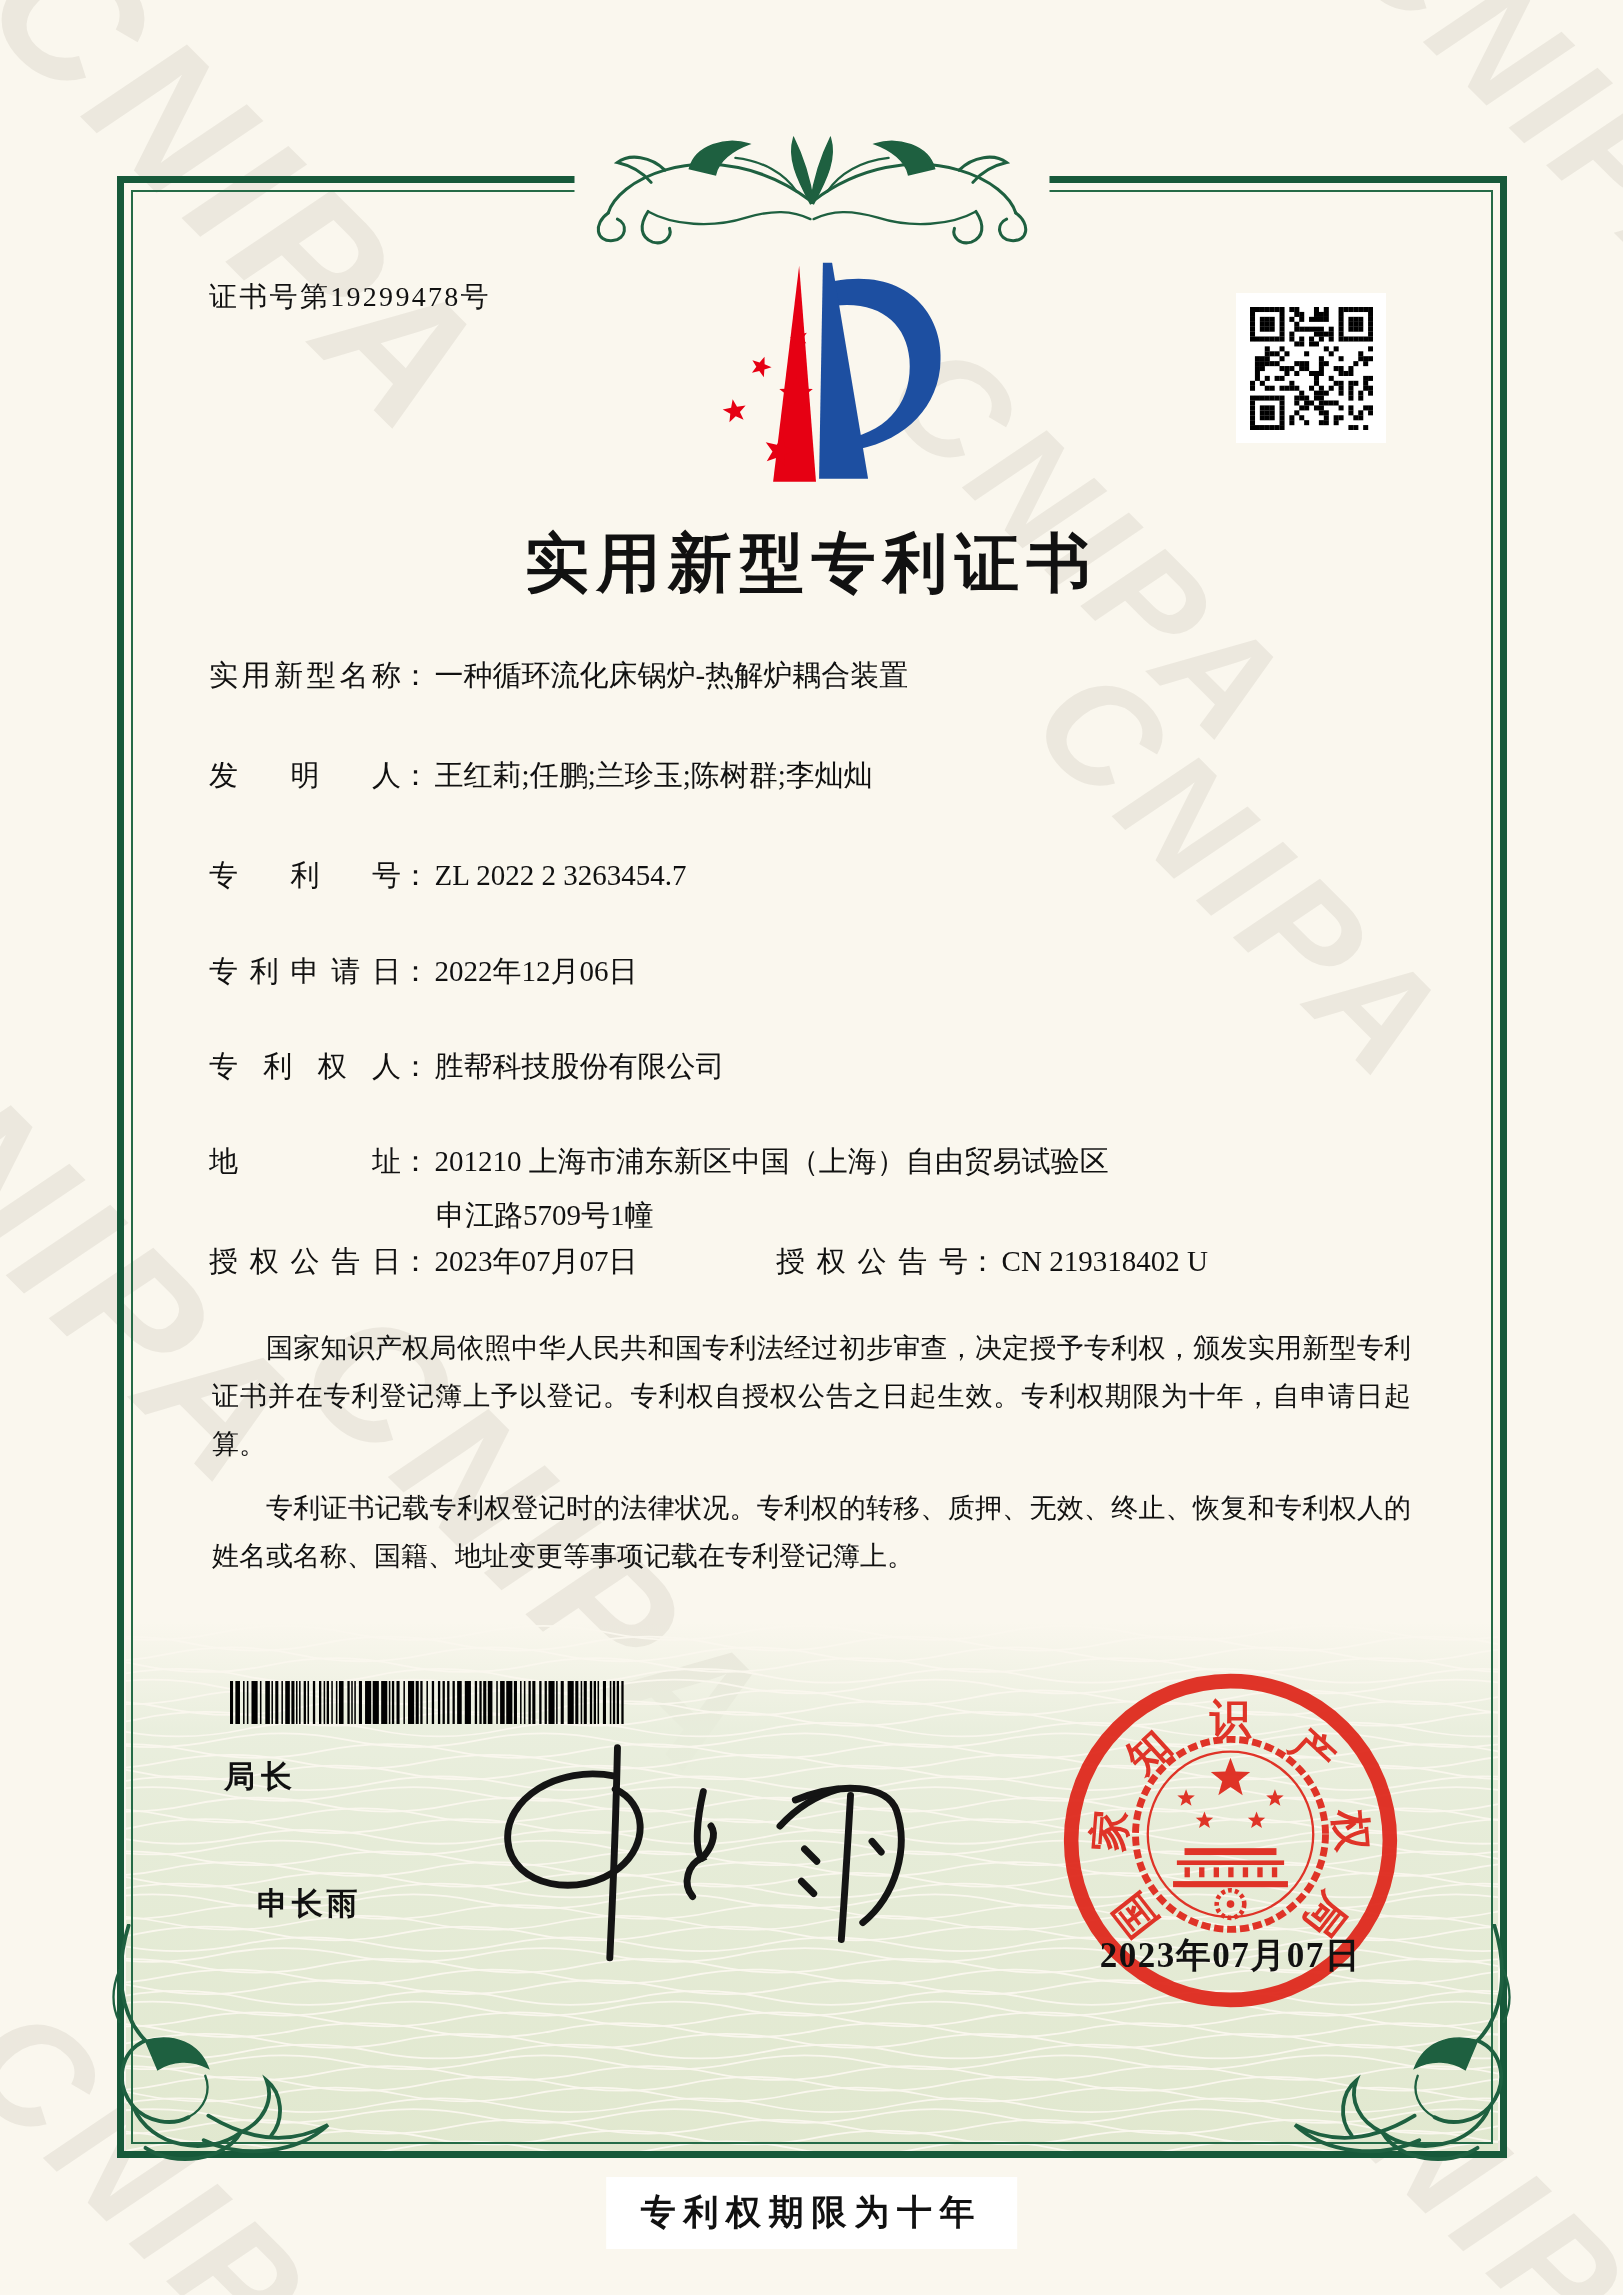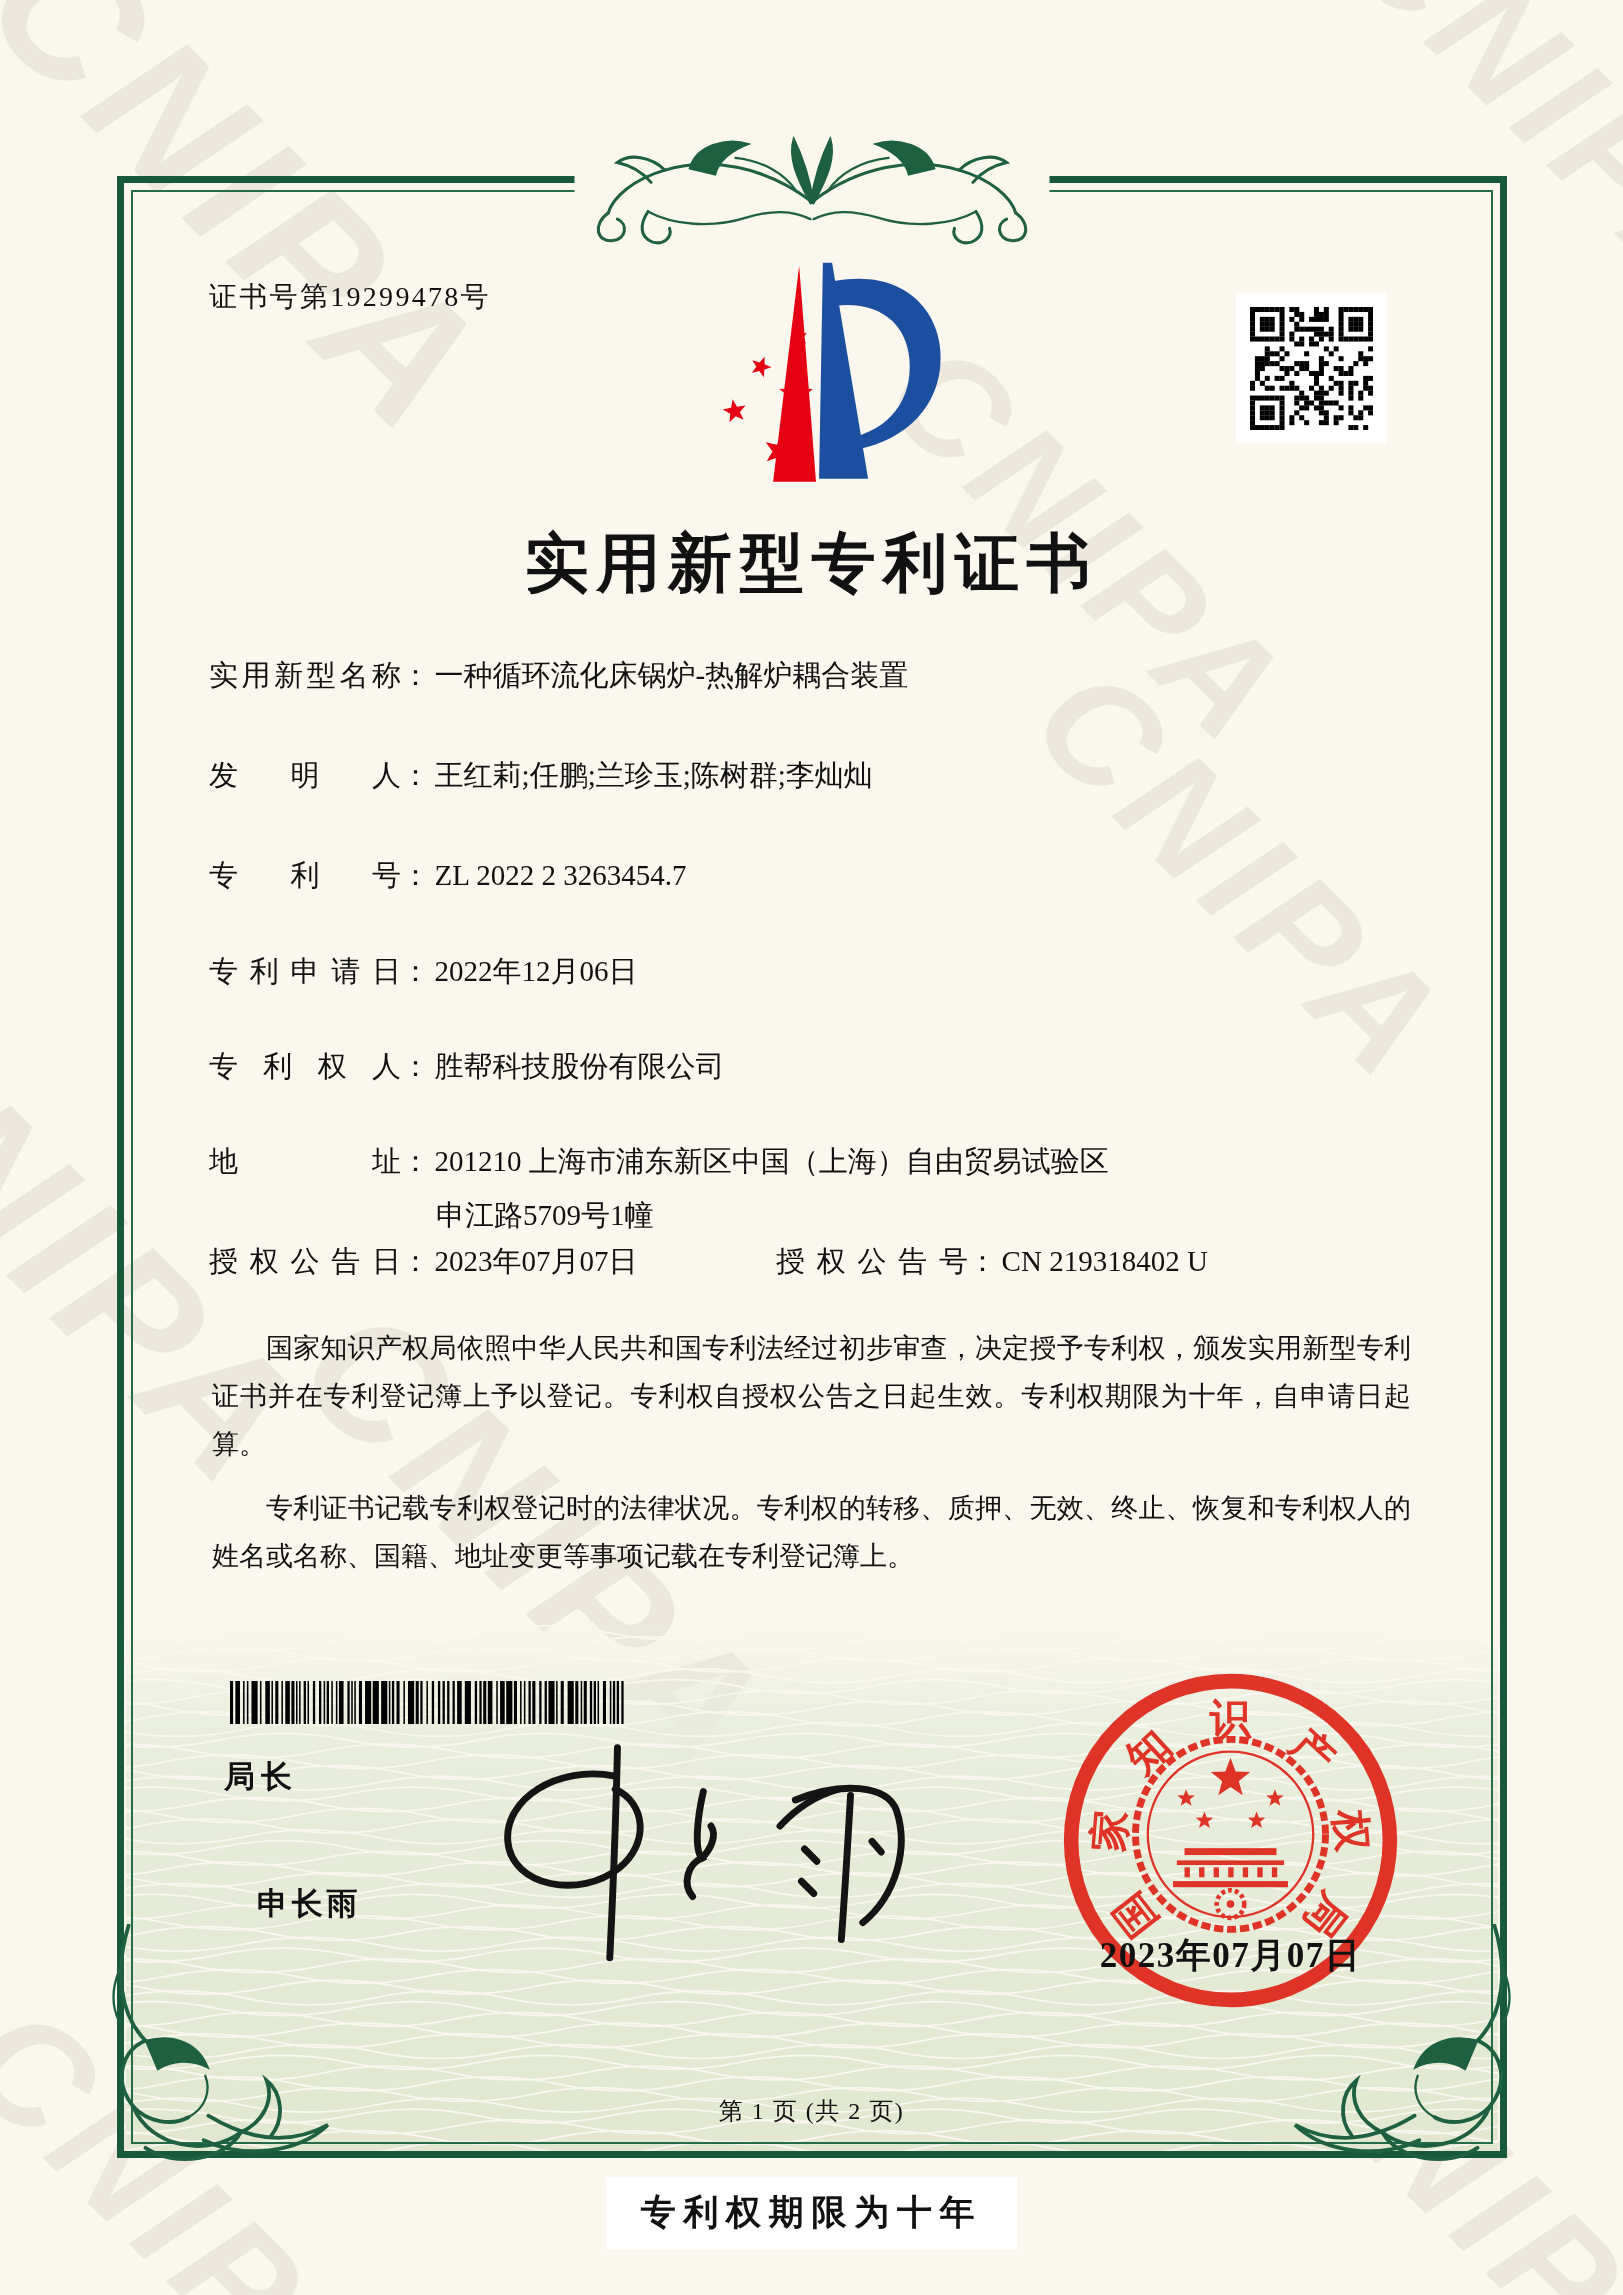--- a/index.html
+++ b/index.html
@@ -617,17 +617,16 @@
       <rect x="249" y="268" width="7" height="13"></rect>
         <rect x="268" y="268" width="7" height="13"></rect>
       <rect x="287" y="268" width="7" height="13"></rect>
       <rect x="158" y="286" width="150" height="8"></rect>
       <circle cx="233" cy="316" r="18" fill="none" stroke="#DF2A1E" stroke-width="6" stroke-dasharray="5 4"></circle>
       <circle cx="233" cy="316" r="5"></circle>
     </g>
   </svg>
   <div class="seal-date">2023年07月07日</div>
 
-  <div class="page-info">第 1 页 (共 2 页)</div>
   <div class="cont-box">专利权期限为十年</div>
 
 </div>
 
 
 </body></html>

